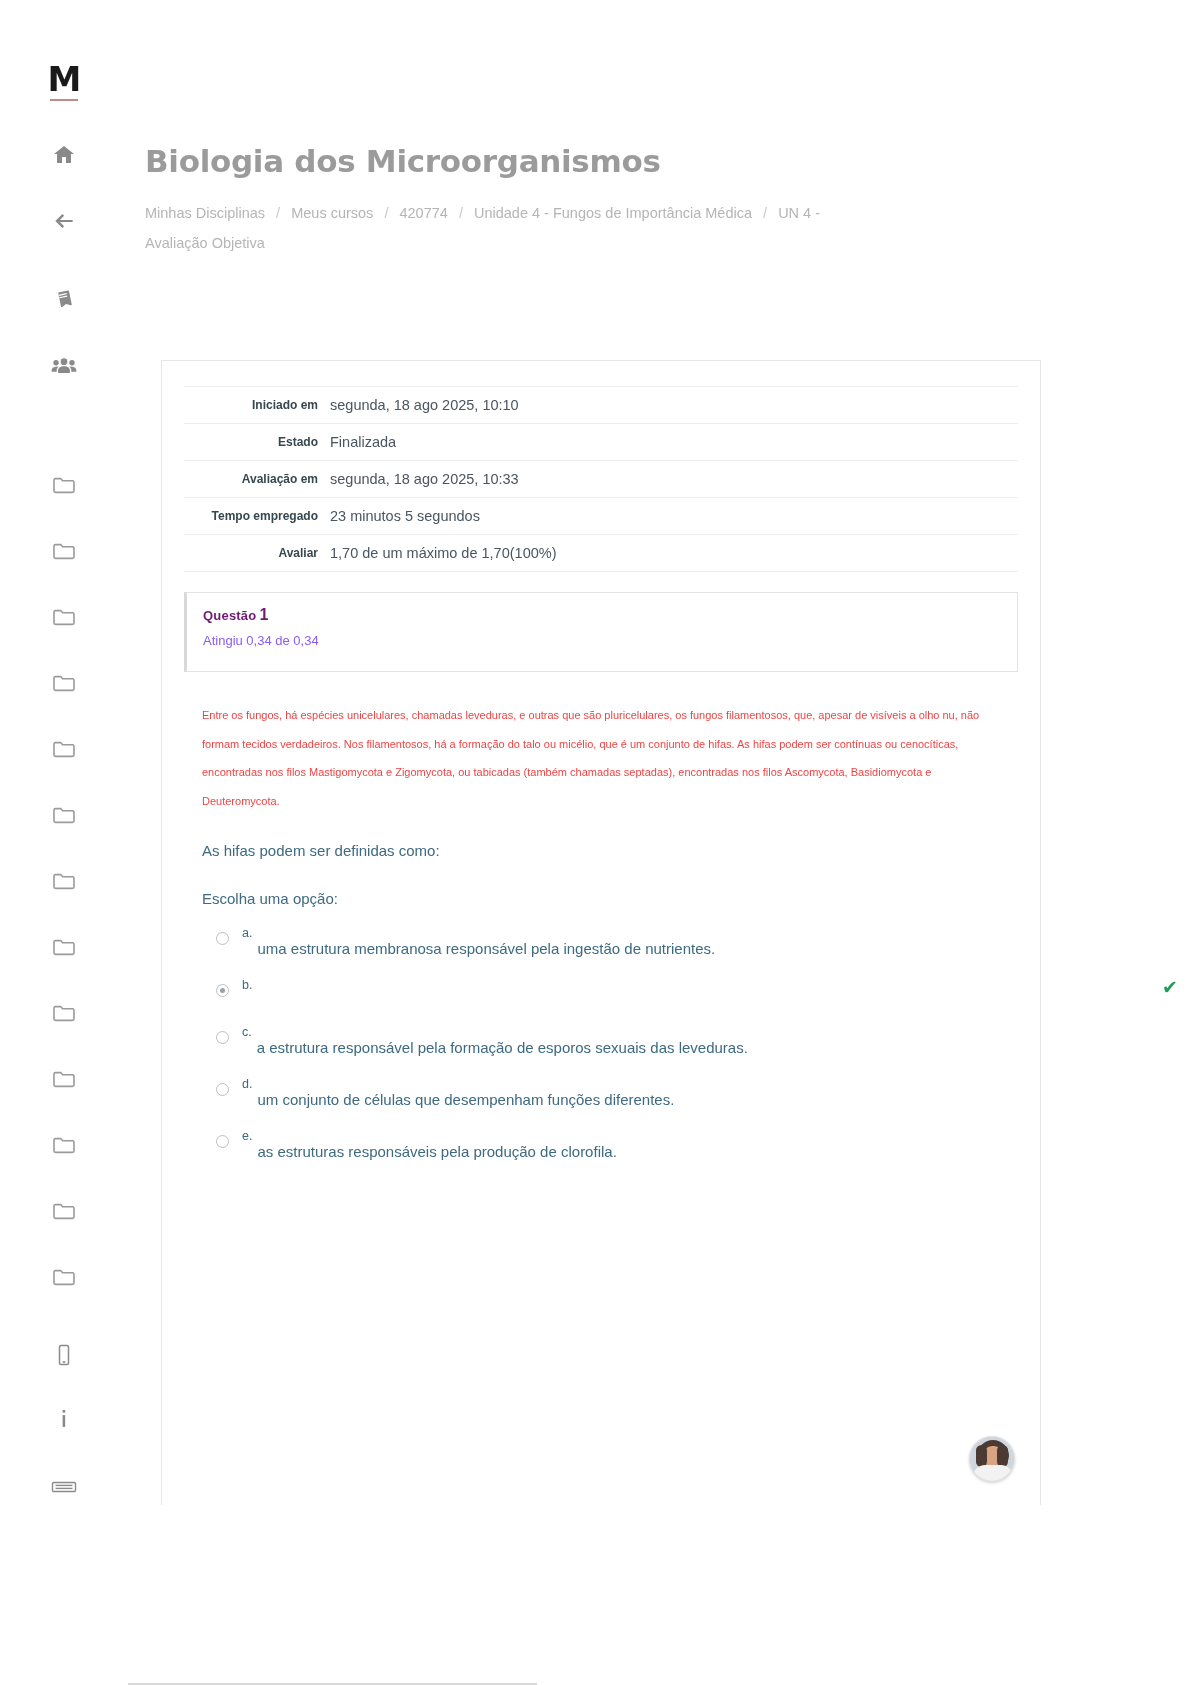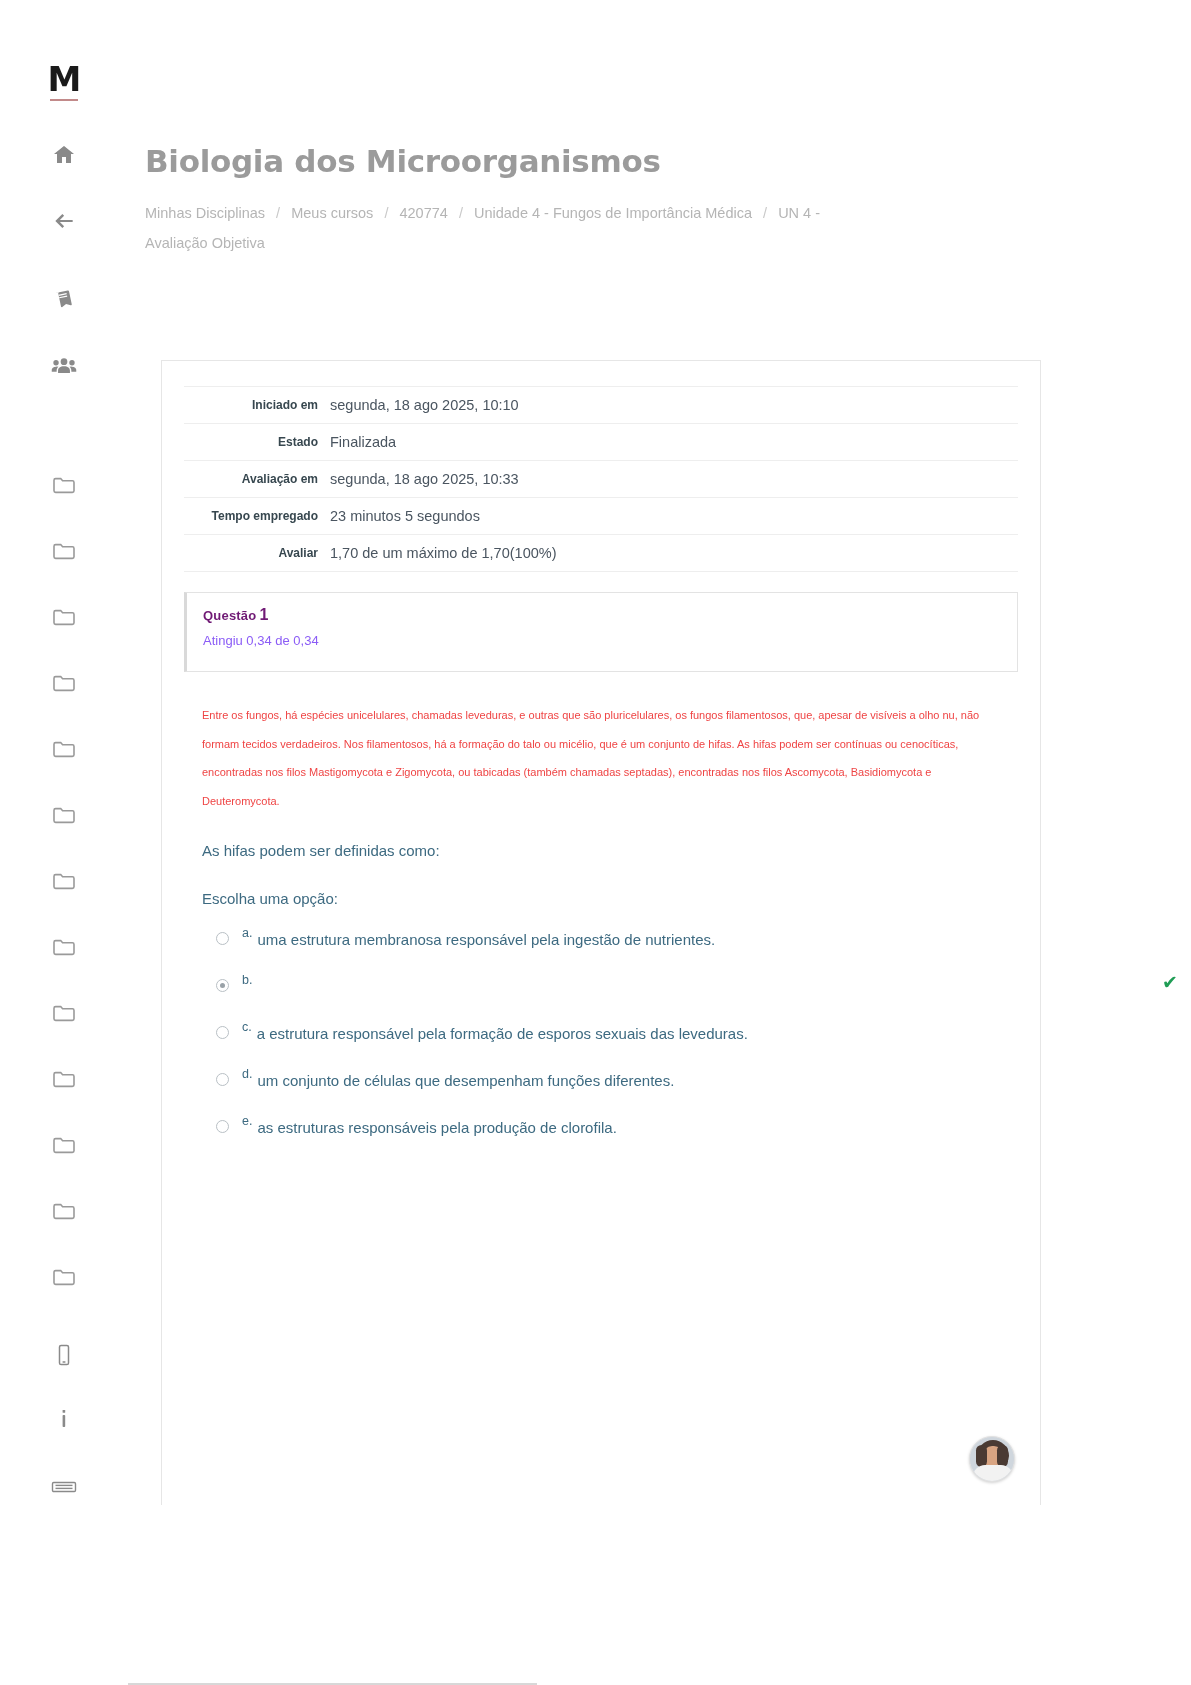--- a/index.html
+++ b/index.html
@@ -180,21 +180,21 @@
     font-size: 12.5px;
     color: #3d6a81;
     margin-right: 5px;
     margin-top: 0px;
     flex: 0 0 auto;
   }
   .ans-text {
     font-size: 15px;
     color: #3d6a81;
     line-height: 22px;
-    margin-top: 3px;
+    margin-top: 12px;
   }
   .correct-tick {
     position: absolute;
     right: -160px;
     top: 6px;
     color: #1f9d55;
     font-size: 19px;
     font-weight: 700;
   }
 

